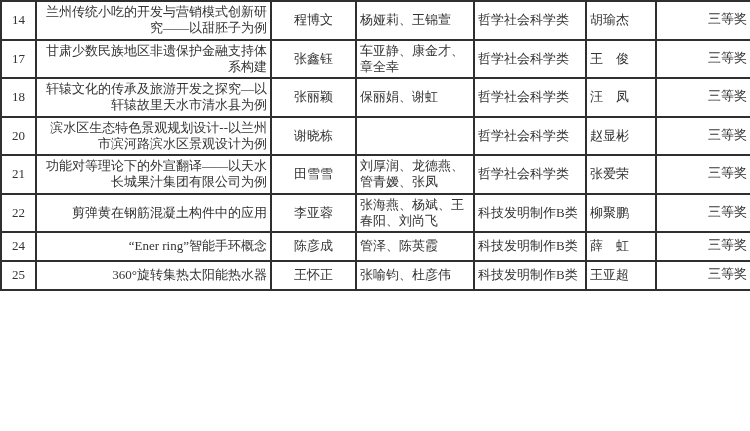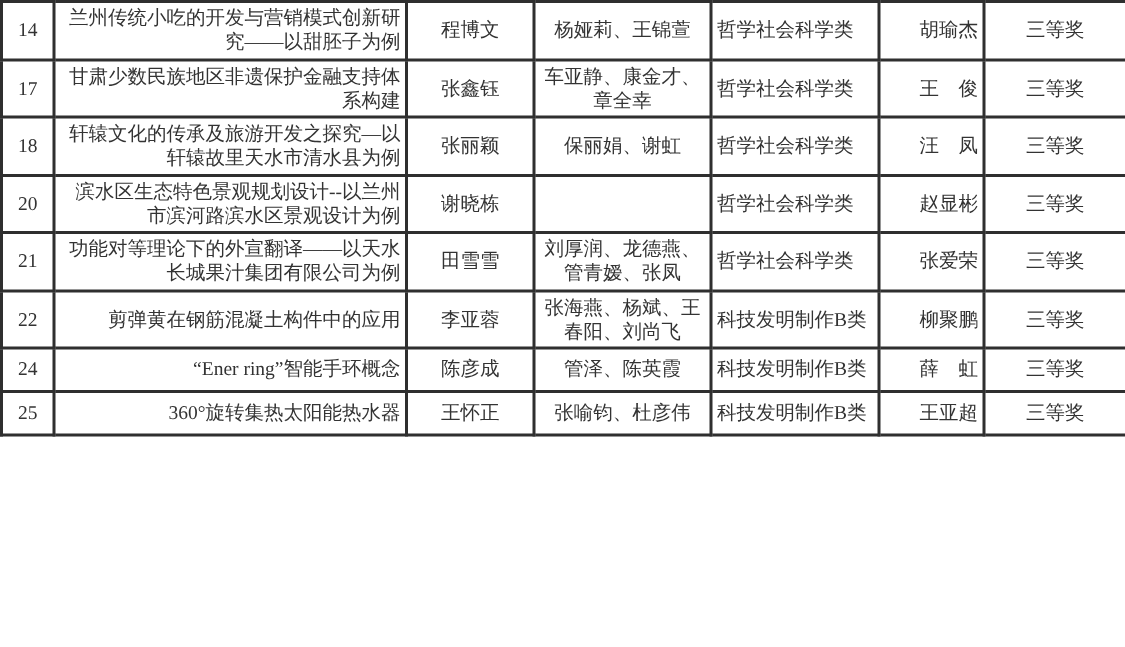--- a/index.html
+++ b/index.html
@@ -21,24 +21,24 @@
     font-size:13px;
     line-height:1.25;
     padding:2px 3px;
     vertical-align:middle;
     overflow:hidden;
   }
   tr.award-row{height:29px;}
   td.col-no{text-align:center;font-family:"Liberation Serif","DejaVu Serif",serif;}
   td.col-title{text-align:right;padding-left:6px;}
   td.col-leader{text-align:center;}
-  td.col-members{text-align:center;padding-left:6px;}
+  td.col-members{text-align:left;padding-left:6px;}
   td.col-category{text-align:left;font-size:12.5px;letter-spacing:0;}
-  td.col-advisor{text-align:right;white-space:pre-line;}
-  td.col-award{text-align:center;}
+  td.col-advisor{text-align:left;white-space:pre-line;}
+  td.col-award{text-align:right;font-family:Liberation Mono, monospace;}
 </style>
 </head>
 <body>
 
 <div class="page">
   <table class="awards">
     <colgroup>
       <col style="width:35px">
       <col style="width:235px">
       <col style="width:85px">

